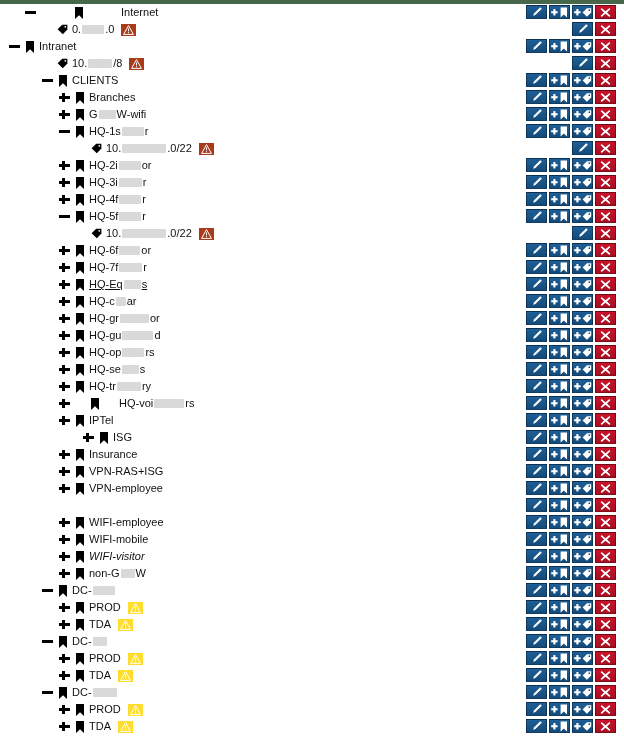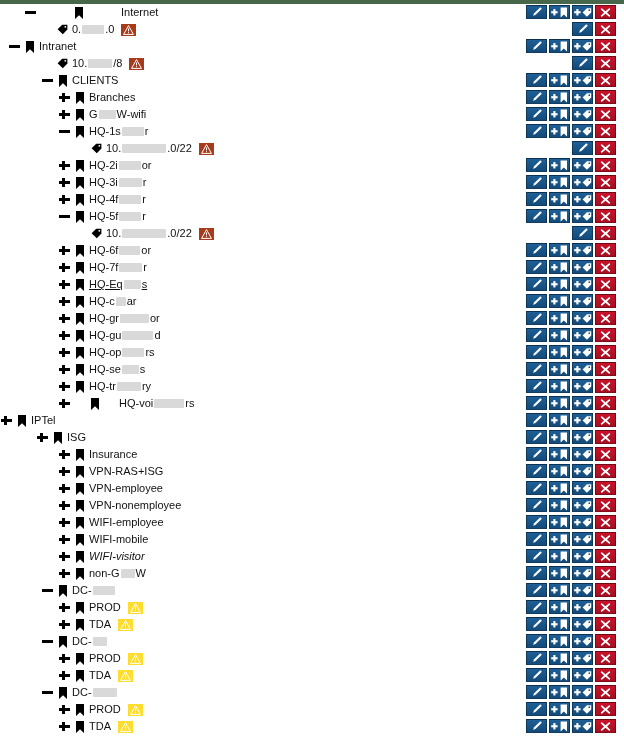--- a/index.html
+++ b/index.html
@@ -1116,21 +1116,21 @@
           </svg>
         </div>
         <div class="btn red" title="Delete">
           <svg width="11" height="11" viewBox="0 0 11 11">
             <path d="M1.6 0.9 L5.5 4.3 L9.4 0.9 L10.3 2.3 L7.0 5.5 L10.3 8.7 L9.4 10.1 L5.5 6.7 L1.6 10.1 L0.7 8.7 L4.0 5.5 L0.7 2.3 Z" fill="#fff"></path>
           </svg>
         </div>
       </div>
     </div>
     <div class="row">
-      <div class="row-label" style="">
+      <div class="row-label" style="padding-left: 58px;">
         <span class="toggle plus"></span>
         <span class="ico">
           <svg width="10" height="12" viewBox="0 0 10 12">
             <path d="M1 0 H9 V12 L5 8.2 L1 12 Z" fill="#000"></path>
           </svg>
         </span>
         <span class="lbl">
           <span>IPTel</span>
         </span>
       </div>
@@ -1157,21 +1157,21 @@
           </svg>
         </div>
         <div class="btn red" title="Delete">
           <svg width="11" height="11" viewBox="0 0 11 11">
             <path d="M1.6 0.9 L5.5 4.3 L9.4 0.9 L10.3 2.3 L7.0 5.5 L10.3 8.7 L9.4 10.1 L5.5 6.7 L1.6 10.1 L0.7 8.7 L4.0 5.5 L0.7 2.3 Z" fill="#fff"></path>
           </svg>
         </div>
       </div>
     </div>
     <div class="row">
-      <div class="row-label" style="padding-left: 36px;">
+      <div class="row-label" style="padding-left: 82px;">
         <span class="toggle plus"></span>
         <span class="ico">
           <svg width="10" height="12" viewBox="0 0 10 12">
             <path d="M1 0 H9 V12 L5 8.2 L1 12 Z" fill="#000"></path>
           </svg>
         </span>
         <span class="lbl">
           <span>ISG</span>
         </span>
       </div>
@@ -1321,31 +1321,20 @@
           </svg>
         </div>
         <div class="btn red" title="Delete">
           <svg width="11" height="11" viewBox="0 0 11 11">
             <path d="M1.6 0.9 L5.5 4.3 L9.4 0.9 L10.3 2.3 L7.0 5.5 L10.3 8.7 L9.4 10.1 L5.5 6.7 L1.6 10.1 L0.7 8.7 L4.0 5.5 L0.7 2.3 Z" fill="#fff"></path>
           </svg>
         </div>
       </div>
     </div>
     <div class="row">
-      <div class="row-label" style="padding-left: 58px;">
-        <span class="toggle plus"></span>
-        <span class="ico">
-          <svg width="10" height="12" viewBox="0 0 10 12">
-            <path d="M1 0 H9 V12 L5 8.2 L1 12 Z" fill="#000"></path>
-          </svg>
-        </span>
-        <span class="lbl">
-          <span>VPN-nonemployee</span>
-        </span>
-      </div>
       <div class="actions">
         <div class="btn blue" title="Edit">
           <svg width="12" height="12" viewBox="0 0 12 12">
             <path d="M9.3 1.2 L10.8 2.7 L4.4 9.1 L2.2 9.8 L2.9 7.6 Z" fill="#fff"></path>
             <path d="M2.3 9.7 L2.9 9.5 L2.5 9.1 Z" fill="#cfd8e2"></path>
           </svg>
         </div>
         <div class="btn blue" title="Add folder">
           <svg width="19" height="11" viewBox="0 0 19 11">
             <rect x="1.2" y="4.2" width="6.4" height="2.1" fill="#fff"></rect>

